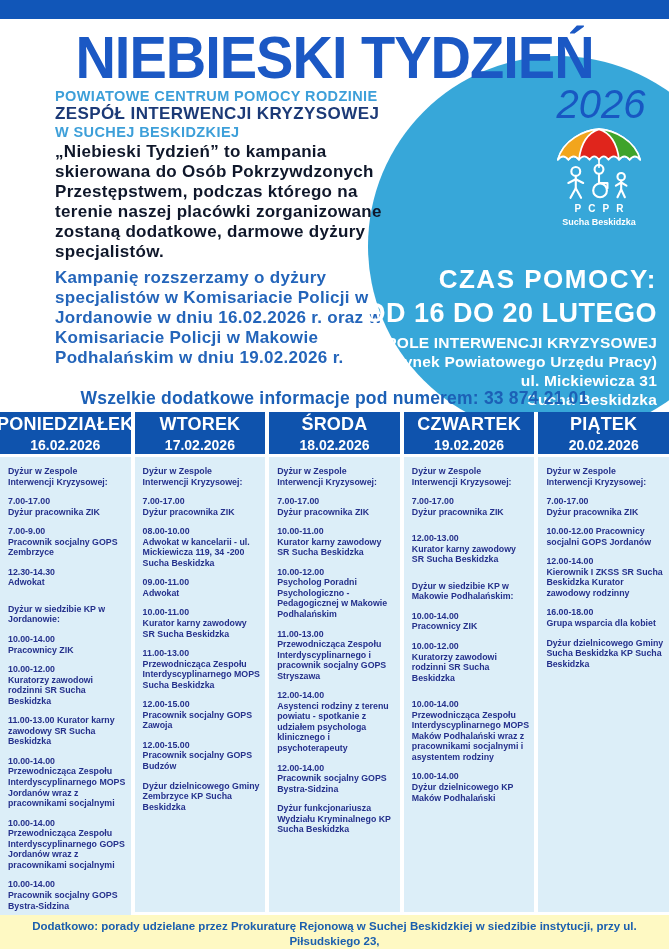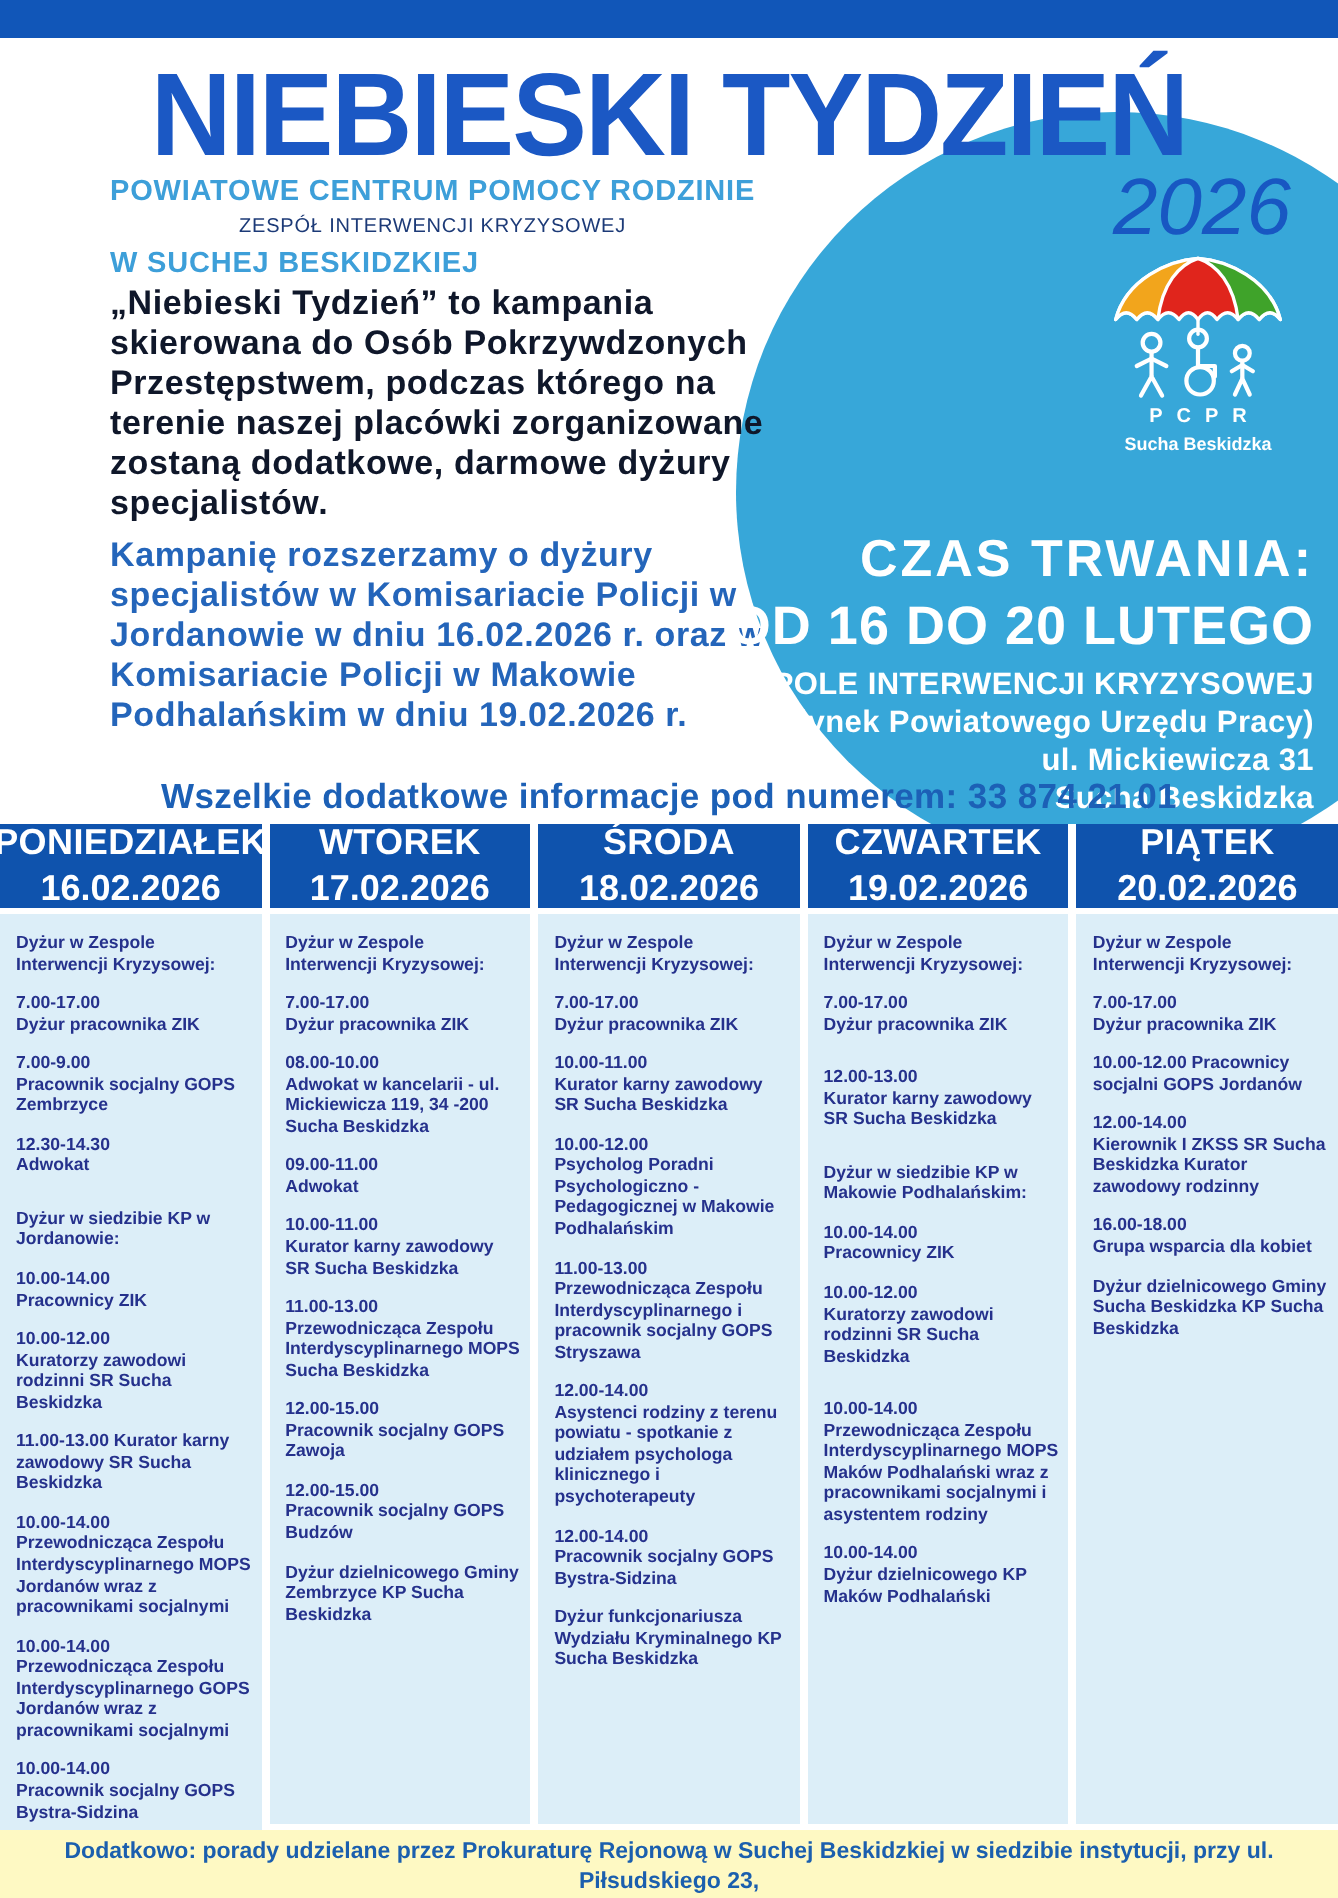--- a/index.html
+++ b/index.html
@@ -13,21 +13,21 @@
     position:absolute; left:368px; top:56px; width:380px; height:380px;
     border-radius:50%; background:#37a7d9;
   }
   .title{
     position:absolute; left:0; top:23px; width:669px; text-align:center;
     font-size:56px; font-weight:800; letter-spacing:-1px; color:#1b58c4;
     transform:scaleY(1.05); transform-origin:top;
   }
   .org-lines{ position:absolute; left:55px; top:87px; line-height:18px; }
   .org1,.org3{ color:#3d9fd9; font-weight:800; font-size:14.5px; letter-spacing:.4px; }
-  .org2{ color:#1c3a77; font-weight:400; font-size:10px; letter-spacing:.4px;text-align:center; }
+  .org2{ color:#1c3a77; font-weight:700; font-size:17px; letter-spacing:.4px; }
   .intro-p1{
     position:absolute; left:55px; top:142px; width:352px;
     color:#0f172a; font-weight:600; font-size:17px; line-height:20px; letter-spacing:.3px;
   }
   .intro-p2{
     position:absolute; left:55px; top:268px; width:358px;
     color:#2465ba; font-weight:800; font-size:17px; line-height:20px; letter-spacing:.3px;
   }
   .year{
     position:absolute; left:545px; top:82px; width:112px; text-align:center;
@@ -52,21 +52,21 @@
     position:absolute; left:0; top:412px; width:669px; height:500px;
     background:#fff; display:flex; gap:4px;
   }
   .col{ flex:1 1 0; display:flex; flex-direction:column; min-width:0; }
   .col-header{
     background:#0f53ad; color:#fff; height:42px; flex:0 0 42px;
     display:flex; flex-direction:column; justify-content:center; align-items:center;
     margin-bottom:3px;
   }
   .col-day{ font-size:18px; font-weight:800; letter-spacing:.2px; }
-  .col-date{ font-size:18px; font-weight:800; margin-top:2px; }
+  .col-date{ font-size:14px; font-weight:800; margin-top:2px; }
   .col-body{
     background:#dceef8; flex:1 1 auto; padding:9px 5px 8px 8px;
     font-size:8.8px; font-weight:700; color:#25318c; line-height:1.2;
   }
   .block{ white-space:pre-line; margin-bottom:9px; }
   .block.gap{ margin-top:16px; }
   .footer{
     position:absolute; left:0; top:915px; width:669px; height:34px;
     background:#fef9c3; text-align:center; color:#1b5fae;
     font-size:11.5px; font-weight:600; line-height:14.5px; padding-top:4px;
@@ -115,21 +115,21 @@
         <path d="M71 52 L71 60"></path>
         <path d="M66 56.5 L71 53.5 L76 56.5"></path>
         <path d="M71 60 L67.5 67.5 M71 60 L74.5 67.5"></path>
       </g>
     </svg>
     <div class="logo-acronym">PCPR</div>
     <div class="logo-sub">Sucha Beskidzka</div>
   </div>
 
   <div class="duration">
-    <div class="duration-label">CZAS TRWANIA:</div>
+    <div class="duration-label">CZAS POMOCY:</div>
     <div class="duration-dates">OD 16 DO 20 LUTEGO</div>
     <div class="duration-line first">W ZESPOLE INTERWENCJI KRYZYSOWEJ</div>
     <div class="duration-line">(Budynek Powiatowego Urzędu Pracy)</div>
     <div class="duration-line">ul. Mickiewicza 31</div>
     <div class="duration-line">Sucha Beskidzka</div>
   </div>
 
   <div class="info-line">Wszelkie dodatkowe informacje pod numerem: 33 874 21 01</div>
 
   <div class="schedule" id="schedule-grid">

